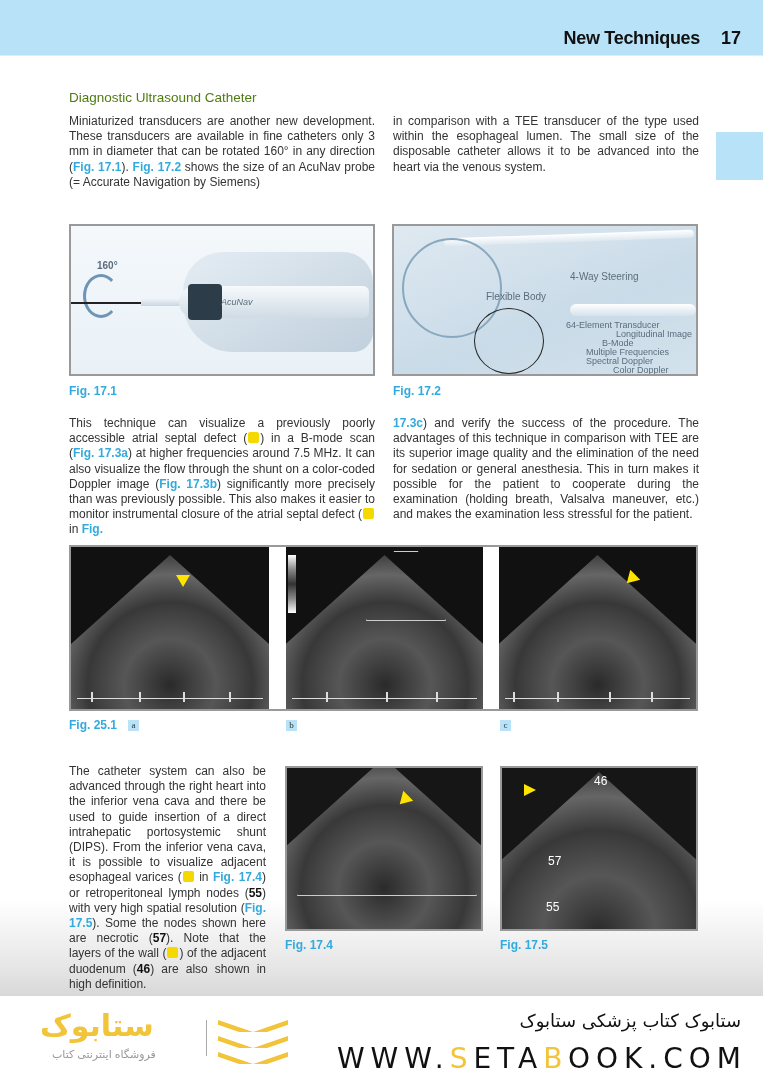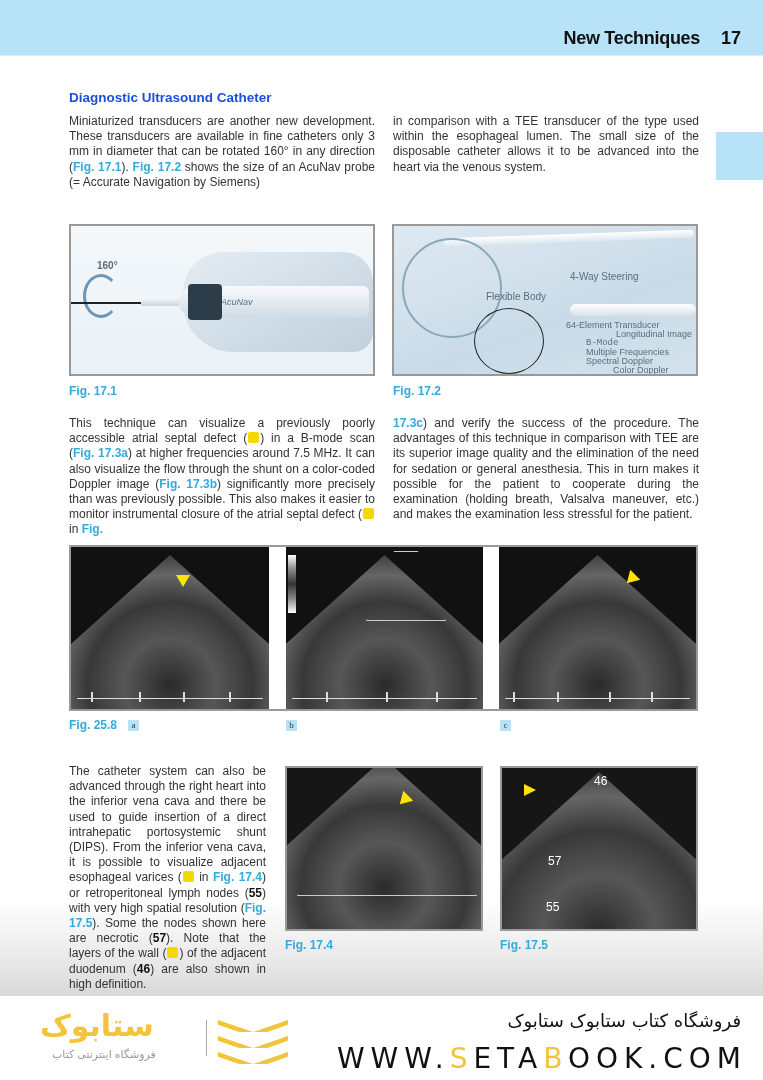--- a/index.html
+++ b/index.html
@@ -7,21 +7,21 @@
     body { position: relative; font-family: "Liberation Sans", "DejaVu Sans", sans-serif; color: #2a2a2a; }
 
     .header-band { position: absolute; left: 0; top: 0; width: 763px; height: 56px; background: #b8e2f7; border-bottom: 1px solid #dfeef6; }
     .header-title { position: absolute; right: 63px; top: 28px; font-size: 18px; font-weight: bold; color: #111; letter-spacing: -0.3px; font-family: "Liberation Sans", sans-serif; }
     .header-page { position: absolute; right: 22px; top: 28px; font-size: 18px; font-weight: bold; color: #111; font-family: "Liberation Sans", sans-serif; }
 
     .side-tab { position: absolute; left: 716px; top: 132px; width: 47px; height: 48px; background: #b8e2f7; }
 
     .page-fade { position: absolute; left: 0; top: 900px; width: 763px; height: 96px; background: linear-gradient(to bottom, rgba(255,255,255,0) 0%, #e6e6e6 70%, #d8d8d8 100%); }
 
-    .section-heading { position: absolute; left: 69px; top: 90px; font-size: 13.5px; font-weight: bold; color: #1d4ed8; }
+    .section-heading { position: absolute; left: 69px; top: 90px; font-size: 13.5px; font-weight: normal; color: #4d7c0f; }
 
     .para { position: absolute; font-size: 12px; line-height: 15.2px; color: #333; text-align: justify; }
     .para .link { color: #33aadd; font-weight: bold; }
     .para .bold { font-weight: bold; color: #111; }
     .arrow-glyph { display: inline-block; width: 11px; height: 11px; background: #f5d800; border-radius: 2px; vertical-align: -1px; margin: 0 1px; }
 
     .p1 { left: 69px; top: 114px; width: 306px; }
     .p2 { left: 393px; top: 114px; width: 306px; }
     .p3 { left: 69px; top: 416px; width: 306px; }
     .p4 { left: 393px; top: 416px; width: 306px; }
@@ -124,21 +124,21 @@
 
 <div class="figure fig-17-2">
   <div class="cath-top"></div>
   <div class="cath-loop1"></div>
   <div class="cath-loop2"></div>
   <div class="cath-handle"></div>
   <span class="probe-label" style="left:176px;top:46px;font-size:10px;">4-Way Steering</span>
   <span class="probe-label" style="left:92px;top:66px;font-size:10px;">Flexible Body</span>
   <span class="probe-label" style="left:172px;top:95px;">64-Element Transducer</span>
   <span class="probe-label" style="left:192px;top:104px;padding-left:30px;">Longitudinal Image</span>
-  <span class="probe-label" style="left:192px;top:113px;font-family:Liberation Mono, monospace;">B-Mode</span>
+  <span class="probe-label" style="left:208px;top:113px;">B-Mode</span>
   <span class="probe-label" style="left:192px;top:122px;">Multiple Frequencies</span>
   <span class="probe-label" style="left:192px;top:131px;">Spectral Doppler</span>
   <span class="probe-label" style="left:192px;top:140px;padding-left:27px;">Color Doppler</span>
 </div>
 <span class="fig-caption cap-17-2">Fig. 17.2</span>
 
 <p class="para p3">
   <span>This technique can visualize a previously poorly accessible atrial septal defect (</span><span class="arrow-glyph"></span><span>) in a B-mode scan (</span><span class="link">Fig. 17.3a</span><span>) at higher frequencies around 7.5 MHz. It can also visualize the flow through the shunt on a color-coded Doppler image (</span><span class="link">Fig. 17.3b</span><span>) significantly more precisely than was previously possible. This also makes it easier to monitor instrumental closure of the atrial septal defect (</span><span class="arrow-glyph"></span><span> in </span><span class="link">Fig.</span>
 </p>
 
@@ -168,21 +168,21 @@
   <div class="us us-c">
     <div class="sector"></div>
     <div class="yellow-arrow arrow-diag" style="left:125px;top:26px;"></div>
     <div class="ecg"></div>
     <div class="ecg-spike" style="left:14px;"></div>
     <div class="ecg-spike" style="left:58px;"></div>
     <div class="ecg-spike" style="left:110px;"></div>
     <div class="ecg-spike" style="left:152px;"></div>
   </div>
 </div>
-<span class="fig-caption cap-17-3">Fig. 25.8</span>
+<span class="fig-caption cap-17-3">Fig. 25.1</span>
 <span class="panel-label pl-a">a</span>
 <span class="panel-label pl-b">b</span>
 <span class="panel-label pl-c">c</span>
 
 <p class="para p5">
   <span>The catheter system can also be advanced through the right heart into the inferior vena cava and there be used to guide insertion of a direct intrahepatic portosystemic shunt (DIPS). From the inferior vena cava, it is possible to visualize adjacent esophageal varices (</span><span class="arrow-glyph"></span><span> in </span><span class="link">Fig. 17.4</span><span>) or retroperitoneal lymph nodes (</span><span class="bold">55</span><span>) with very high spatial resolution (</span><span class="link">Fig. 17.5</span><span>). Some the nodes shown here are necrotic (</span><span class="bold">57</span><span>). Note that the layers of the wall (</span><span class="arrow-glyph"></span><span>) of the adjacent duodenum (</span><span class="bold">46</span><span>) are also shown in high definition.</span>
 </p>
 
 <div class="figure fig-17-4">
   <div class="sector" style="top:-10px;"></div>
@@ -202,15 +202,15 @@
 
 <div class="footer">
   <span class="footer-logo-wordmark">ستابوک</span>
   <span class="footer-logo-sub">فروشگاه اینترنتی کتاب</span>
   <div class="footer-divider"></div>
   <div class="footer-chevron">
     <span style="top:0;"></span>
     <span style="top:16px;"></span>
     <span style="top:32px;"></span>
   </div>
-  <span class="footer-fa">فروشگاه کتاب ستابوک ستابوک</span>
+  <span class="footer-fa">ستابوک کتاب پزشکی ستابوک</span>
   <span class="footer-url"><span>WWW.</span><span class="hl">S</span><span>ETA</span><span class="hl">B</span><span>OOK.COM</span></span>
 </div>
 
 </body></html>

